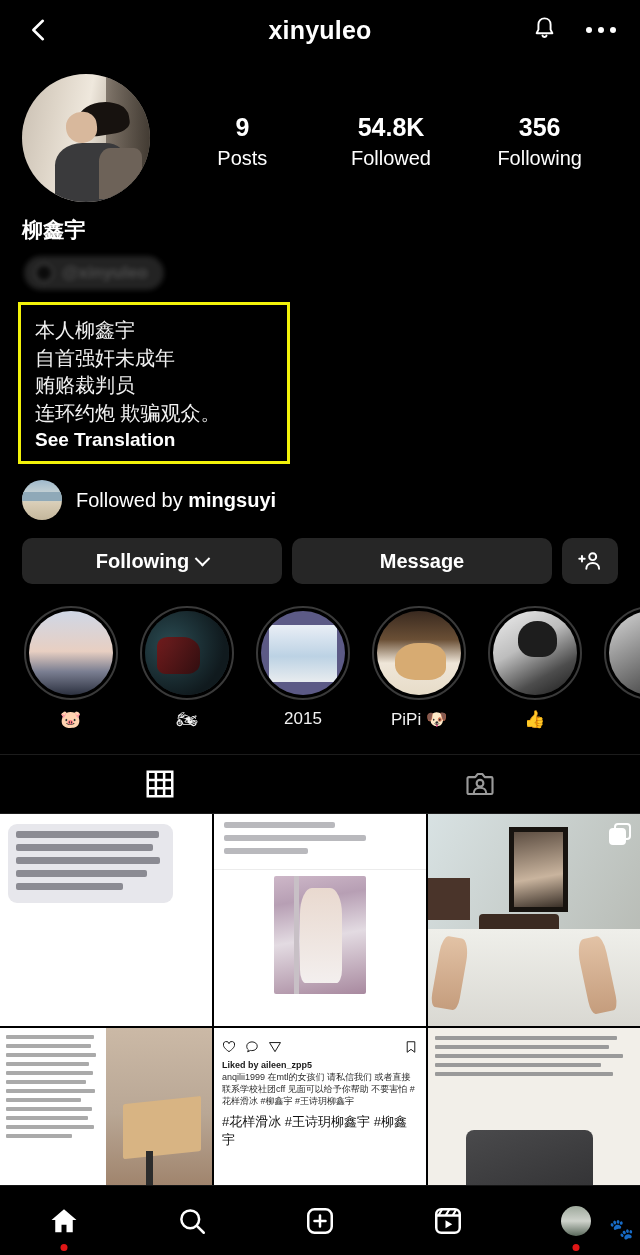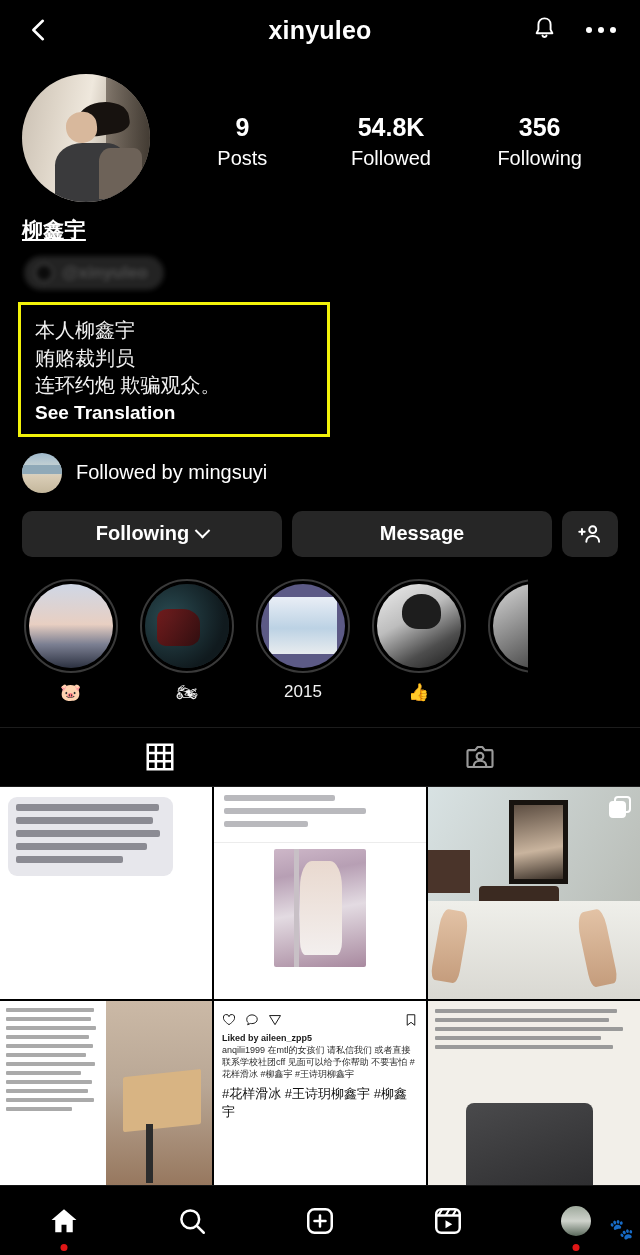--- a/index.html
+++ b/index.html
@@ -52,50 +52,50 @@
 
   .stats {
     flex:1; display:flex; justify-content:space-around;
     padding-top:38px; padding-right:4px;
   }
   .stat { text-align:center; min-width:92px; }
   .stat .num { font-size:25px; font-weight:700; line-height:1.22; }
   .stat .lbl { font-size:20px; font-weight:400; line-height:1.3; margin-top:2px; }
 
   
-  .name-row { padding:14px 22px 0 22px;text-decoration:underline; }
+  .name-row { padding:14px 22px 0 22px; }
   .display-name { font-size:21px; font-weight:700; letter-spacing:.3px; }
 
   .badge-pill {
     margin:12px 0 0 2px; display:inline-flex; align-items:center; gap:8px;
     background:#262626; border-radius:18px; padding:7px 16px 7px 10px;
     filter:blur(2.6px); opacity:.92;
   }
   .badge-pill .bp-dot { width:20px; height:20px; border-radius:50%; background:#0d0d0d; border:2px solid #4a4a4a; }
   .badge-pill .bp-txt { font-size:17px; font-weight:600; color:#555; }
 
   .bio-box {
     margin:12px 18px 0 18px; border:3px solid #f2f20a;
-    padding:12px 14px 10px 14px; width:312px;
+    padding:12px 14px 10px 14px; width:272px;
   }
   .bio-line { font-size:20px; line-height:1.38; color:#f2f2f2; font-weight:400; }
   .see-translation { font-size:19px; font-weight:700; color:#fff; margin-top:2px; }
 
   
   .followed-by {
     display:flex; align-items:center; gap:14px;
     padding:16px 22px 0 22px;
   }
   .fb-avatar {
     width:40px; height:40px; border-radius:50%; overflow:hidden; position:relative;
     background:linear-gradient(180deg,#9fb9cc 0%,#cfd8d6 42%,#d9cdb6 58%,#c4b79c 100%);
   }
   .fb-avatar .sea { position:absolute; left:0; right:0; top:30%; height:22%; background:#8fa9b8; }
   .fb-text { font-size:20px; }
-  .fb-text b { font-weight:400; }
+  .fb-text b { font-weight:700; }
 
   
   .actions { display:flex; gap:10px; padding:18px 22px 0 22px; }
   .btn {
     background:#262626; border-radius:10px; height:46px;
     display:flex; align-items:center; justify-content:center;
     font-size:20px; font-weight:700; color:#fff;
   }
   .btn-following { flex:1 1 0; gap:8px; }
   .btn-message  { flex:1 1 0; }
@@ -290,20 +290,21 @@
 <div class="name-row">
   <div class="display-name">柳鑫宇</div>
   <div class="badge-pill">
     <span class="bp-dot"></span>
     <span class="bp-txt">@xinyuleo</span>
   </div>
 </div>
 
 <div class="bio-box">
   <div class="bio-line">本人柳鑫宇</div>
+  <div class="bio-line">自首强奸未成年</div>
   <div class="bio-line">贿赂裁判员</div>
   <div class="bio-line">连环约炮 欺骗观众。</div>
   <div class="see-translation">See Translation</div>
 </div>
 
 <div class="followed-by">
   <div class="fb-avatar">
     <div class="sea"></div>
   </div>
   <div class="fb-text">
@@ -345,20 +346,29 @@
     </div>
     <div class="hl-label">🏍</div>
   </div>
   <div class="hl">
     <div class="hl-ring">
       <div class="hl-img">
           <div class="hl-2022"></div>
         </div>
     </div>
     <div class="hl-label">2015</div>
+  </div>
+  <div class="hl">
+    <div class="hl-ring">
+      <div class="hl-img">
+        <div class="hl-dog"></div>
+        <div class="hl-dogbody"></div>
+      </div>
+    </div>
+    <div class="hl-label">PiPi 🐶</div>
   </div>
   <div class="hl">
     <div class="hl-ring">
       <div class="hl-img">
           <div class="hl-bw"></div>
         </div>
     </div>
     <div class="hl-label">👍</div>
   </div>
   <div class="hl partial">

